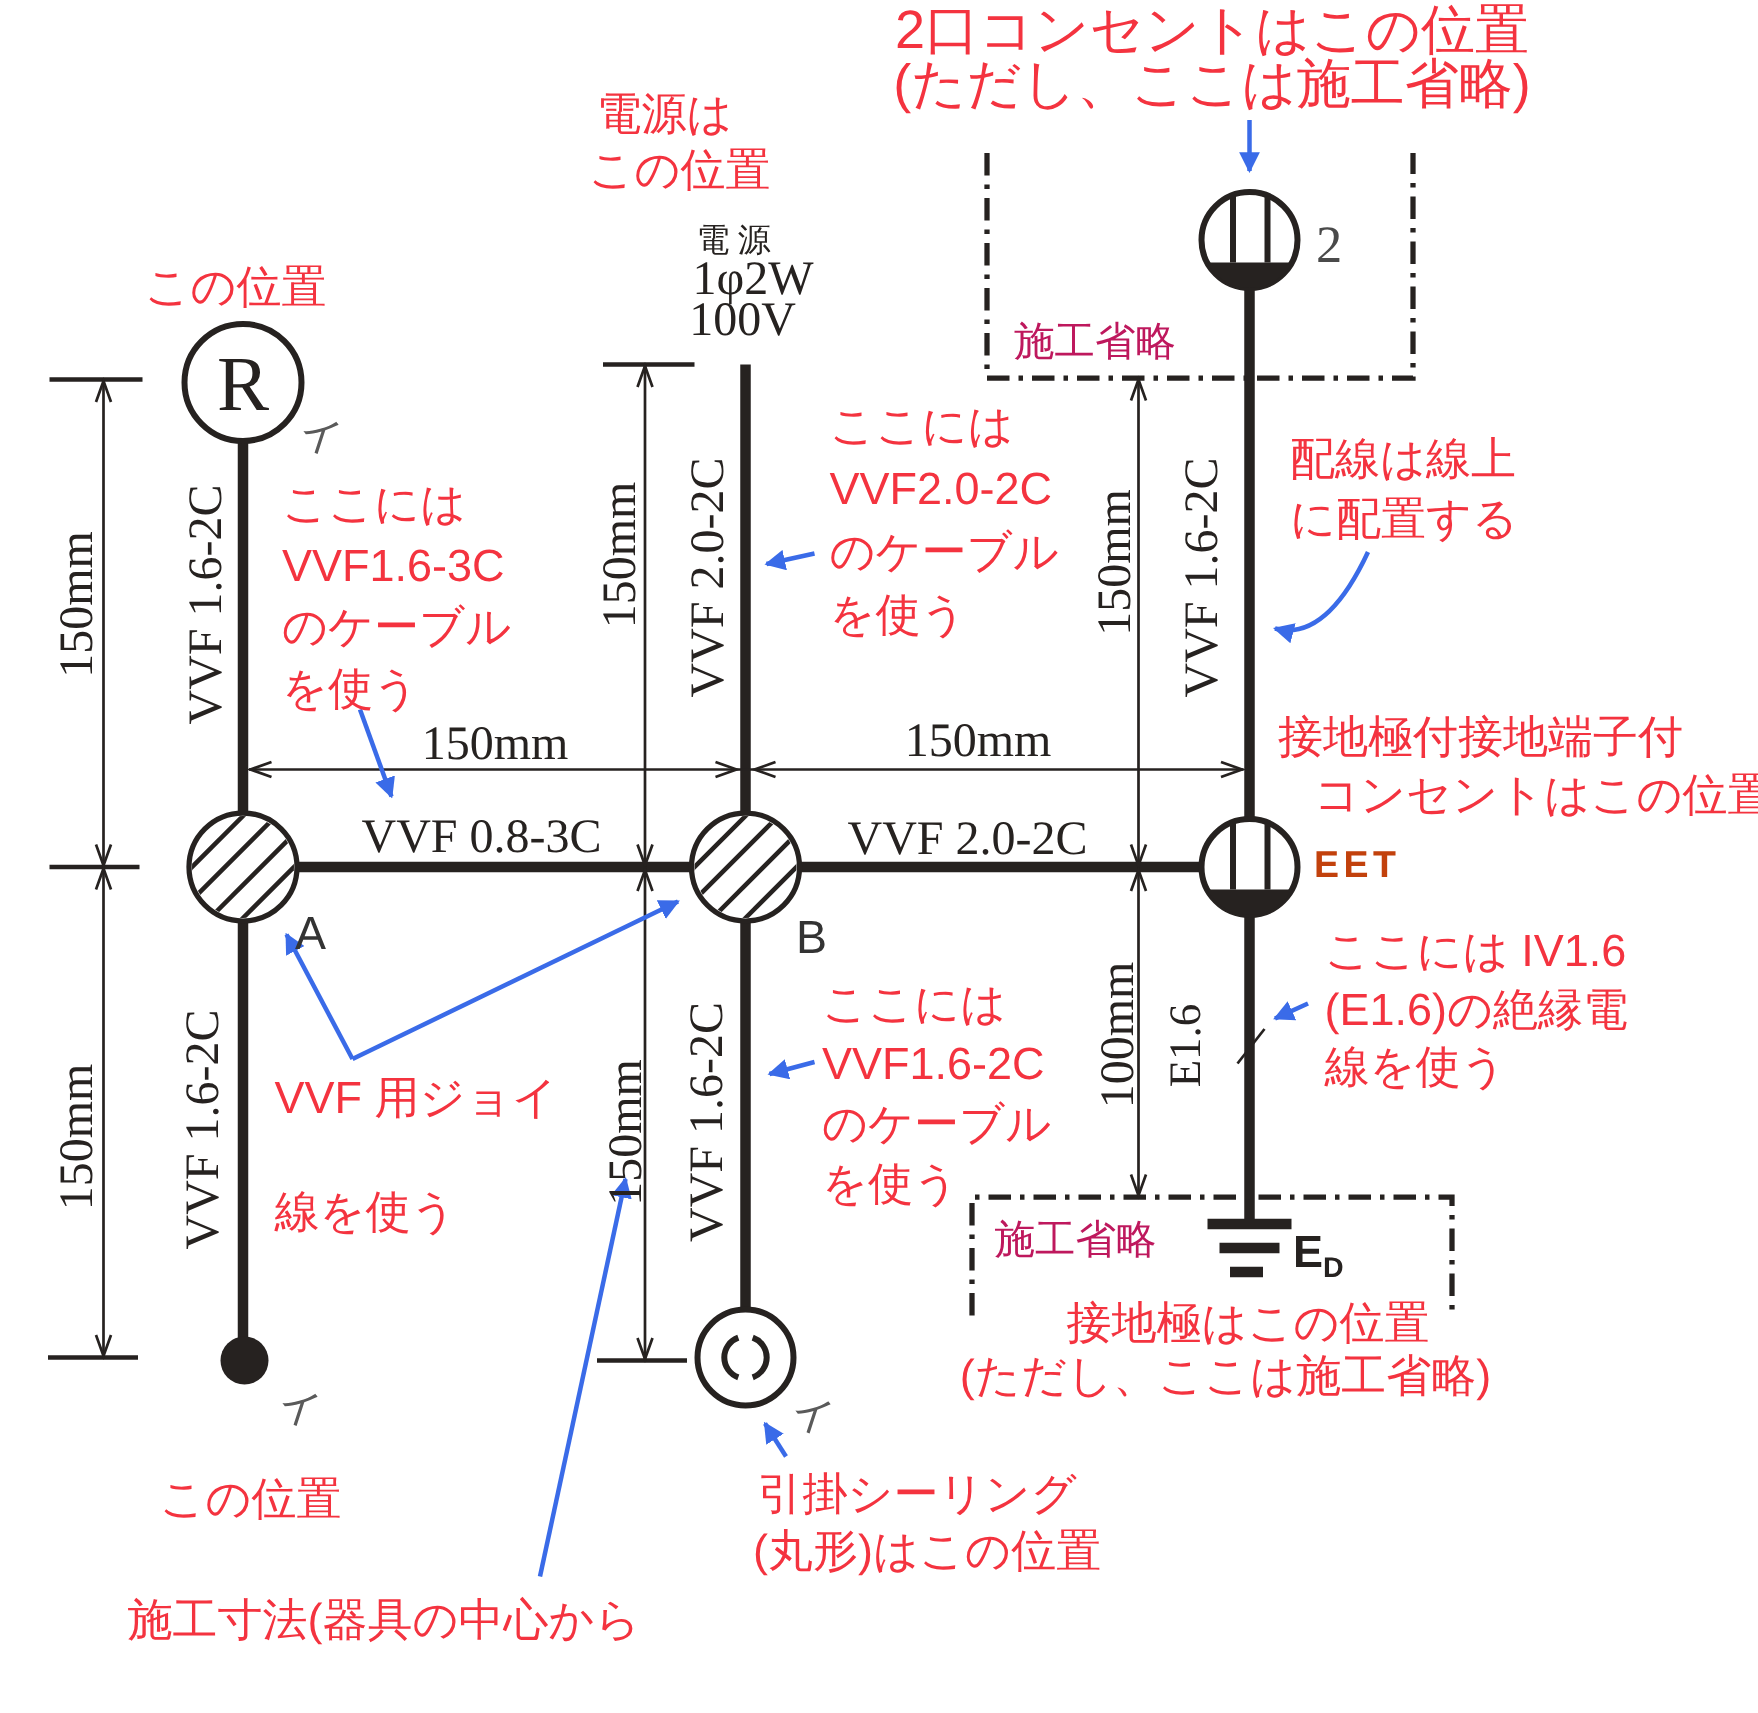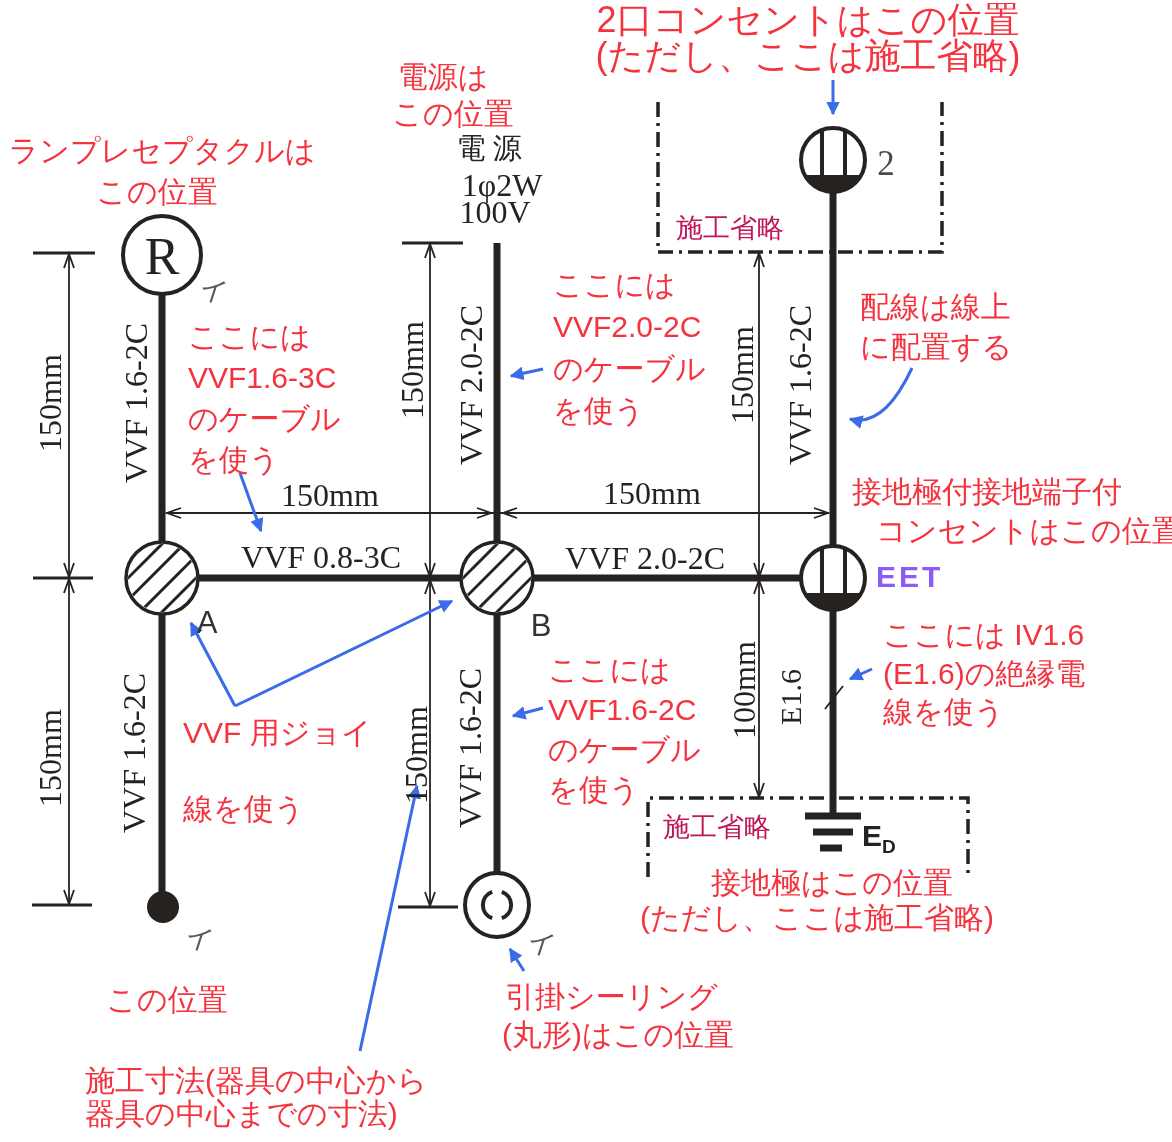--- a/index.html
+++ b/index.html
@@ -12,21 +12,21 @@
   .vv{transform:translate(-50%,-50%) rotate(-90deg)}
   .red{color:#f4333f;font-size:30px}
   .red.s{font-size:36px}
   .ser{font-family:"Liberation Serif","DejaVu Serif",serif;color:#262220}
   .dim{font-size:32px}
   .cab{font-size:32px}
   .gr{color:#be185d}
   .kat{color:#5a5a5a;font-size:28px}
   .kat.rot{transform:translate(-50%,-50%) rotate(18deg)}
   .ab{font-size:31px;color:#333}
-  .eet{font-size:30px;font-weight:600;letter-spacing:3px;color:#8b5cf6}
+  .eet{font-size:25px;font-weight:600;letter-spacing:3px;color:#c2410c}
   .ed{font-size:30px;font-weight:700;color:#262220}
   .ed sub{font-size:19px;font-weight:700}
 </style>
 </head>
 <body>
 
 <div id="canvas">
 
 <svg id="diagram-svg" width="1172" height="1142" viewBox="0 0 1172 1142">
   <defs>
@@ -144,21 +144,21 @@
     <path d="M912 368 Q884 428 850 419" marker-end="url(#bh)"></path>
     <path d="M872 669 L850 679" marker-end="url(#bh)"></path>
     <path d="M235 706 L191 623" marker-end="url(#bh)"></path>
     <path d="M235 706 L452 601" marker-end="url(#bh)"></path>
     <path d="M543 708 L513 716" marker-end="url(#bh)"></path>
     <path d="M524 971 L510 949" marker-end="url(#bh)"></path>
     <path d="M360 1051 L417 786" marker-end="url(#bh)"></path>
   </g>
 </svg>
 
-<div class="t cc ser" style="left:489px;top:148px;font-size:29px">電 源</div>
+<div class="t cc ser" style="left:489px;top:160px;font-size:22px">電 源</div>
 <div class="t cc ser" style="left:502px;top:185px;font-size:32px">1φ2W</div>
 <div class="t cc ser" style="left:495px;top:212px;font-size:32px">100V</div>
 
 <div class="t cc ser" style="left:162px;top:257px;font-size:52px">R</div>
 <div class="t kat rot" style="left:214px;top:290px">イ</div>
 <div class="t cc ser" style="left:886px;top:163px;font-size:35px;color:#4a4a4a">2</div>
 <div class="t cc ab" style="left:207px;top:622px">A</div>
 <div class="t cc ab" style="left:541px;top:625px">B</div>
 <div class="t kat rot" style="left:200px;top:938px">イ</div>
 <div class="t kat rot" style="left:542px;top:943px">イ</div>
@@ -179,21 +179,20 @@
 
 <div class="t vv ser dim" style="left:50px;top:403px">150mm</div>
 <div class="t vv ser dim" style="left:50px;top:758px">150mm</div>
 <div class="t vv ser dim" style="left:412px;top:370px">150mm</div>
 <div class="t vv ser dim" style="left:416px;top:755px">150mm</div>
 <div class="t vv ser dim" style="left:742px;top:375px">150mm</div>
 <div class="t vv ser dim" style="left:744px;top:690px">100mm</div>
 <div class="t cc ser dim" style="left:330px;top:495px">150mm</div>
 <div class="t cc ser dim" style="left:652px;top:493px">150mm</div>
 
-<div class="t cc red" style="left:162px;top:151px">ランプレセプタクルは</div>
 <div class="t cc red" style="left:157px;top:192px">この位置</div>
 
 <div class="t cc red" style="left:443px;top:77px">電源は</div>
 <div class="t cc red" style="left:453px;top:114px">この位置</div>
 
 <div class="t cc red s" style="left:808px;top:20px">2口コンセントはこの位置</div>
 <div class="t cc red s" style="left:808px;top:56px">(ただし、ここは施工省略)</div>
 
 <div class="t cl red" style="left:188px;top:337px">ここには</div>
 <div class="t cl red" style="left:188px;top:378px">VVF1.6-3C</div>
@@ -225,15 +224,14 @@
 <div class="t cl red" style="left:548px;top:710px">VVF1.6-2C</div>
 <div class="t cl red" style="left:548px;top:750px">のケーブル</div>
 <div class="t cl red" style="left:548px;top:790px">を使う</div>
 
 <div class="t cc red" style="left:167px;top:1000px">この位置</div>
 
 <div class="t cl red" style="left:505px;top:997px">引掛シーリング</div>
 <div class="t cl red" style="left:502px;top:1035px">(丸形)はこの位置</div>
 
 <div class="t cl red" style="left:85px;top:1081px">施工寸法(器具の中心から</div>
-<div class="t cl red" style="left:85px;top:1114px">器具の中心までの寸法)</div>
 
 </div>
 
 </body></html>

